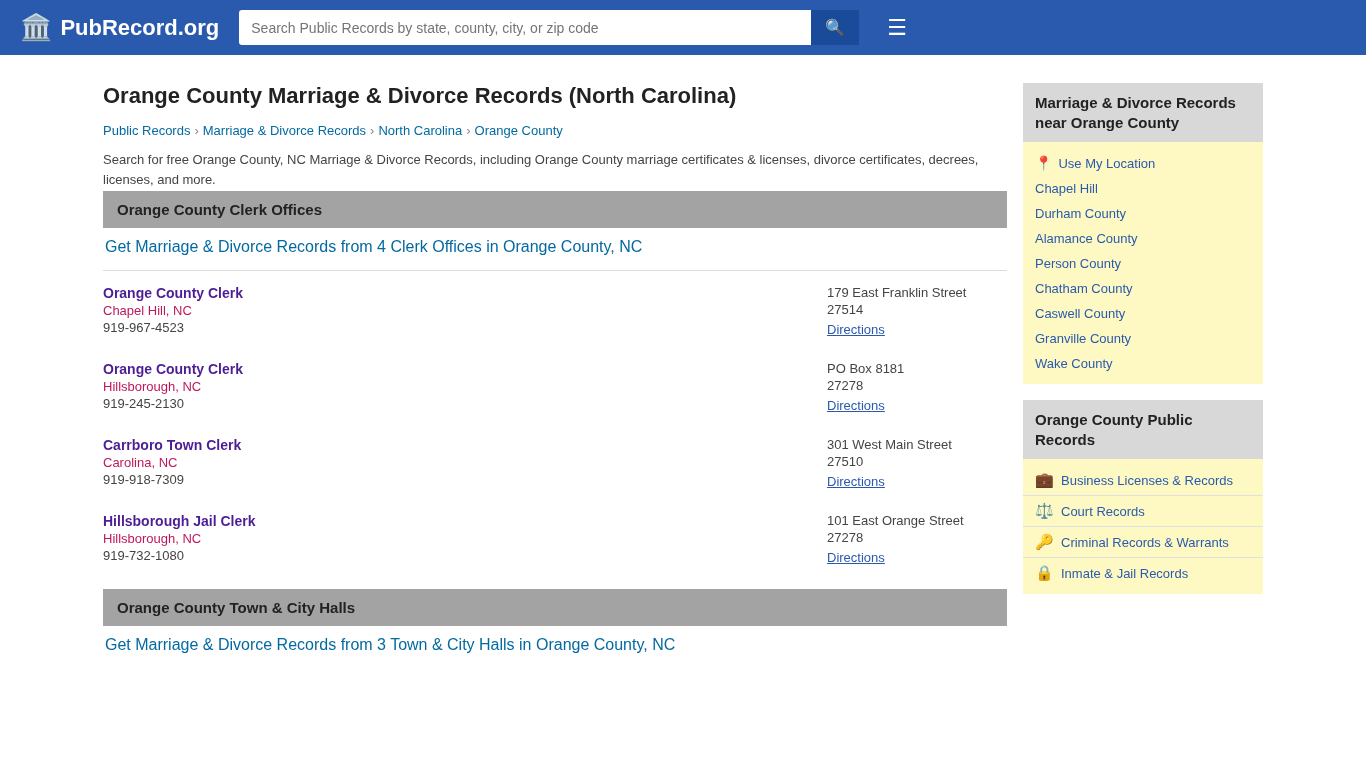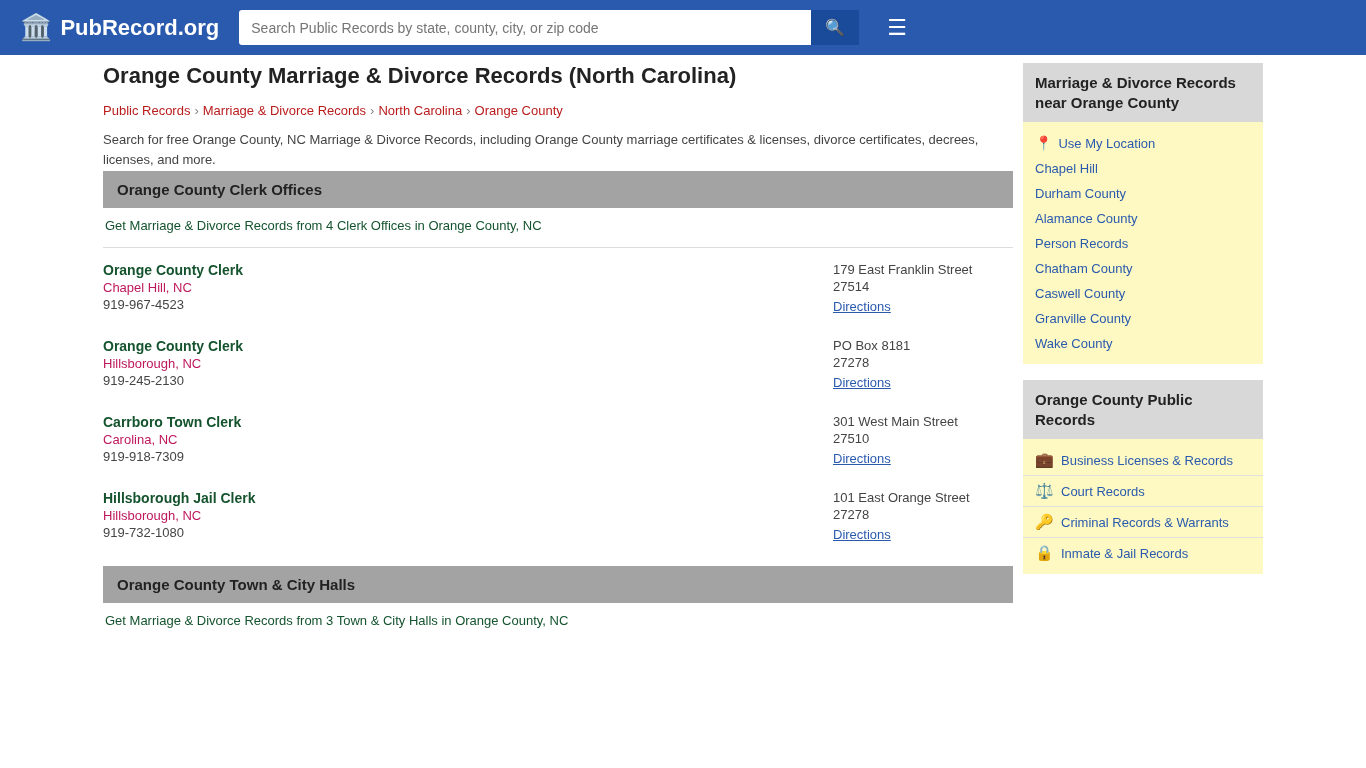--- a/index.html
+++ b/index.html
@@ -53,23 +53,23 @@
       cursor: pointer;
       color: #fff;
       font-size: 22px;
       margin-left: 8px;
     }
 
     
     .page-container {
       max-width: 1200px;
       margin: 0 auto;
-      padding: 8px 20px;
-      display: flex;
-      gap: 10px;
+      padding: 28px 20px;
+      display: flex;
+      gap: 16px;
     }
     .main-content {
       flex: 1;
       min-width: 0;
     }
     .sidebar {
       width: 240px;
       flex-shrink: 0;
     }
 
@@ -83,59 +83,59 @@
     .breadcrumb {
       font-size: 13px;
       color: #555;
       margin-bottom: 12px;
       display: flex;
       align-items: center;
       flex-wrap: wrap;
       gap: 4px;
     }
     .breadcrumb a {
-      color: #b91c1c;
+      color: #0369a1;
       text-decoration: none;
     }
     .breadcrumb-sep { color: #888; }
 
     .description {
       font-size: 13px;
       color: #444;
       line-height: 1.5;
       margin-bottom: 2px;
     }
 
     .section-header {
       background: #a3a3a3;
       padding: 10px 14px;
       font-size: 15px;
       font-weight: bold;
       color: #222;
       margin-bottom: 10px;
     }
     .section-sub {
-      font-size: 13px;
-      color: #14532d;
+      font-size: 16px;
+      color: #0369a1;
       margin-bottom: 14px;
       padding: 0 2px;
     }
 
     .record-entry {
       display: flex;
       justify-content: space-between;
       margin-bottom: 20px;
       padding-bottom: 4px;
     }
     .record-left { flex: 1; }
     .record-right { text-align: left; min-width: 200px; padding-left: 20px; }
     .record-name {
       font-weight: bold;
       font-size: 14px;
-      color: #14532d;
+      color: #4c1d95;
       margin-bottom: 2px;
     }
     .record-city {
       font-size: 13px;
       color: #be185d;
       margin-bottom: 2px;
     }
     .record-phone {
       font-size: 13px;
       color: #444;
@@ -328,21 +328,21 @@
       <ul class="sidebar-list">
         <li>
           <span class="use-location">
             <span class="loc-icon">📍</span>
             <a href="#">Use My Location</a>
           </span>
         </li>
         <li><a href="#">Chapel Hill</a></li>
         <li><a href="#">Durham County</a></li>
         <li><a href="#">Alamance County</a></li>
-        <li><a href="#">Person Records</a></li>
+        <li><a href="#">Person County</a></li>
         <li><a href="#">Chatham County</a></li>
         <li><a href="#">Caswell County</a></li>
         <li><a href="#">Granville County</a></li>
         <li><a href="#">Wake County</a></li>
       </ul>
     </div>
 
     <div class="sidebar-box">
       <div class="sidebar-box-header">Orange County Public Records</div>
       <ul class="sidebar-records-list">

